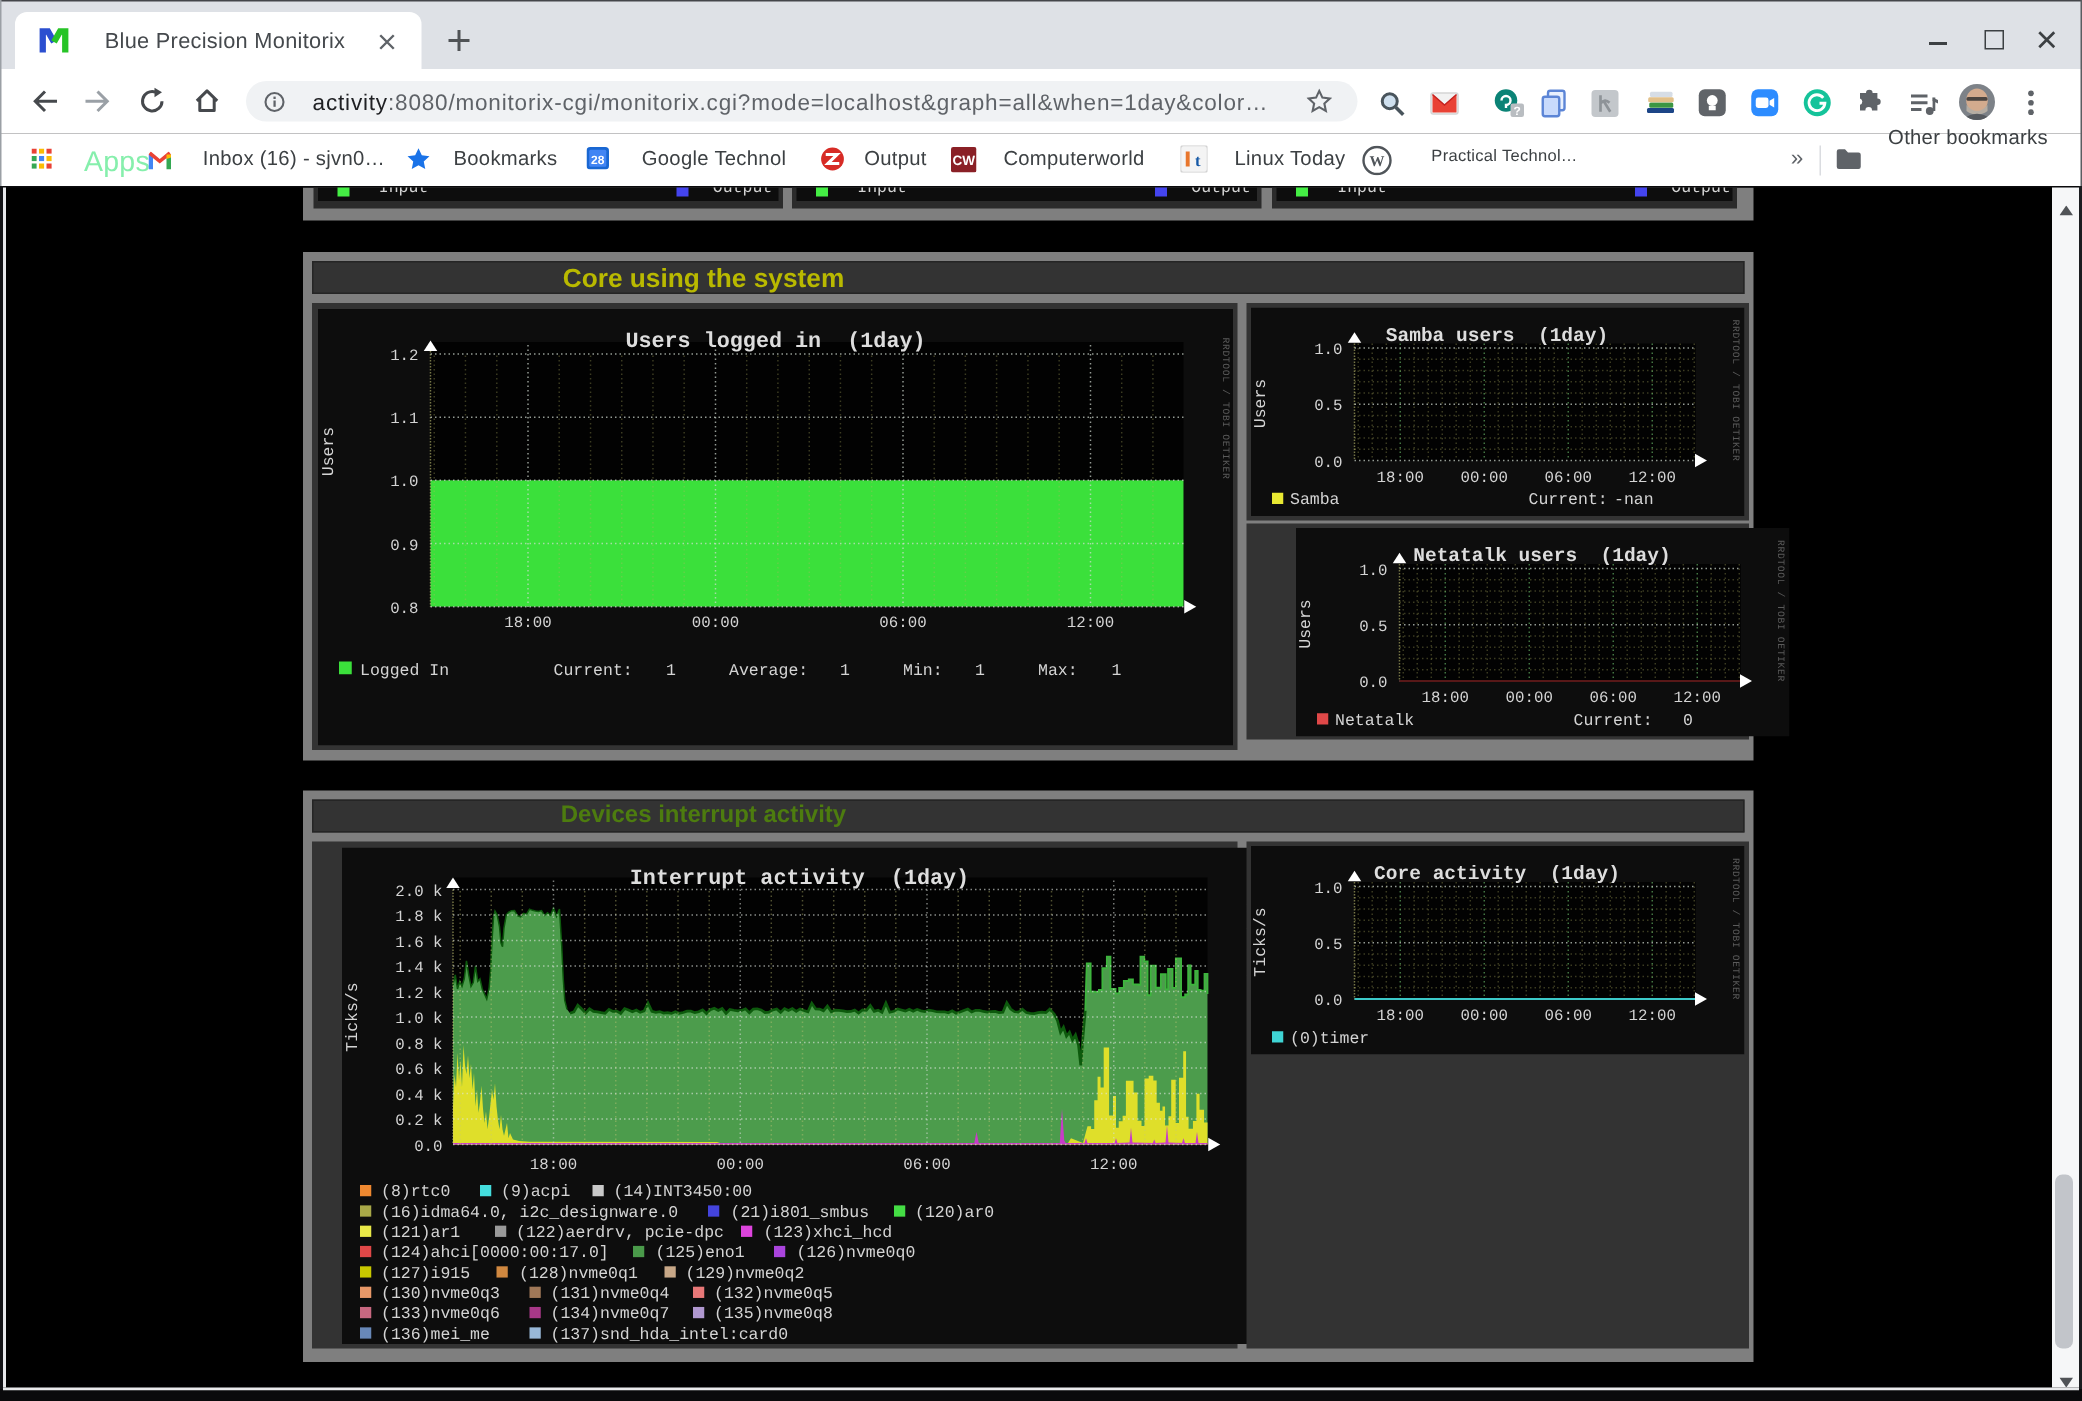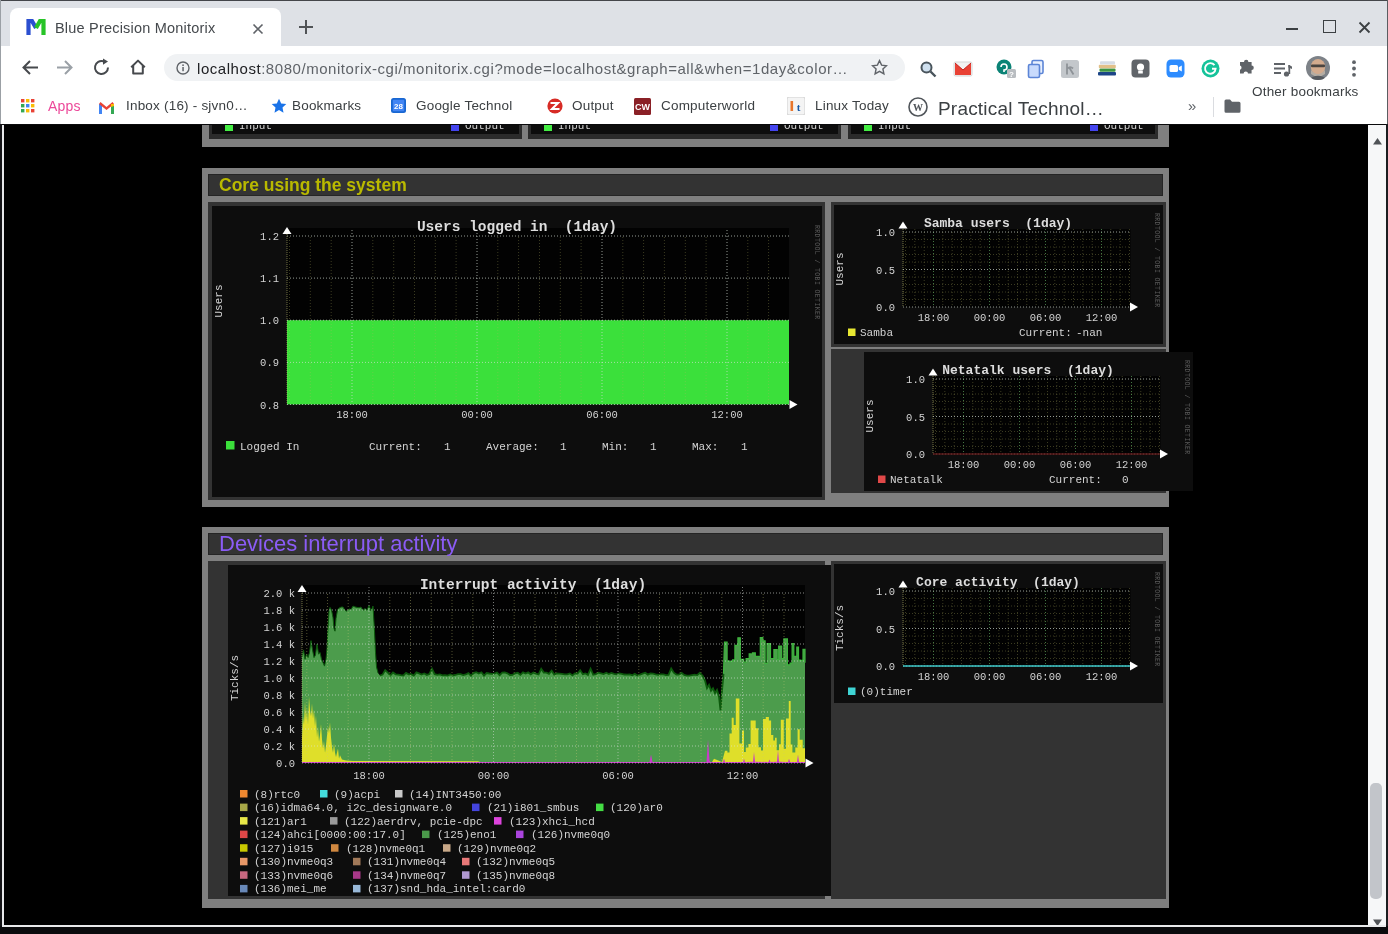--- a/index.html
+++ b/index.html
@@ -1,14 +1,14 @@
 <!DOCTYPE html>
 <html><head><meta charset="utf-8"><style>
 html,body{margin:0;padding:0;width:1388px;height:934px;overflow:hidden;background:#0a0a0c;font-family:"Liberation Sans", sans-serif;}
-#win{position:absolute;left:0;top:0;width:1388px;height:934px;}
+#win{position:absolute;left:0;top:0;width:1388px;height:934px;text-align:center;}
 .abs{position:absolute;}
 </style></head><body>
 <div id="win">
     <div class="abs" style="left:0;top:0;width:1388px;height:46px;background:#dee1e6;"></div>
     <div class="abs" style="left:10px;top:8px;width:271px;height:38px;background:#ffffff;border-radius:8px 8px 0 0;"></div>
     <div class="abs" style="left:26px;top:17px;width:20px;height:20px;"><svg width="20" height="20" viewBox="0 0 20 20">
         <path d="M2.5 18 V4 L6 4 L10 11" stroke="#2b4fd0" stroke-width="4.2" fill="none"></path>
         <path d="M17.5 18 V4 L14 4 L10 11" stroke="#27c427" stroke-width="4.2" fill="none"></path>
       </svg></div>
     <div class="abs" style="left:55px;top:20px;width:190px;height:18px;font-size:14.5px;letter-spacing:0.2px;color:#45494d;white-space:nowrap;overflow:hidden;">Blue Precision Monitorix</div>
@@ -36,21 +36,21 @@
       </svg></div>
     <div class="abs" style="left:128px;top:57px;width:20px;height:20px;"><svg width="20" height="20" viewBox="0 0 20 20">
         <path d="M3.2 10.2 L10 3.6 L16.8 10.2 M5.2 8.6 V16.6 H14.8 V8.6" stroke="#46494d" stroke-width="2" fill="none" stroke-linejoin="round"></path>
       </svg></div>
     <div class="abs" style="left:164px;top:54px;width:741px;height:27px;border-radius:14px;background:#f0f2f4;"></div>
     <div class="abs" style="left:176px;top:61px;width:14px;height:14px;"><svg width="14" height="14" viewBox="0 0 14 14">
         <circle cx="7" cy="7" r="6" stroke="#5f6368" stroke-width="1.4" fill="none"></circle>
         <rect x="6.3" y="6" width="1.5" height="4.2" fill="#5f6368"></rect>
         <rect x="6.3" y="3.4" width="1.5" height="1.6" fill="#5f6368"></rect>
       </svg></div>
-    <div class="abs" style="left:197px;top:59.5px;width:660px;height:18px;font-size:15px;letter-spacing:0.55px;white-space:nowrap;overflow:hidden;"><span style="color:#202124">localhost</span><span style="color:#5f6368">:8080/monitorix-cgi/monitorix.cgi?mode=localhost&amp;graph=all&amp;when=1day&amp;color…</span></div>
+    <div class="abs" style="left:197px;top:59.5px;width:660px;height:18px;font-size:15px;letter-spacing:0.55px;white-space:nowrap;overflow:hidden;"><span style="color:#202124">activity</span><span style="color:#5f6368">:8080/monitorix-cgi/monitorix.cgi?mode=localhost&amp;graph=all&amp;when=1day&amp;color…</span></div>
     <div class="abs" style="left:871px;top:59px;width:17px;height:17px;"><svg width="17" height="17" viewBox="0 0 17 17">
         <path d="M8.5 1.6 L10.6 6.1 L15.5 6.7 L11.9 10 L12.9 14.9 L8.5 12.4 L4.1 14.9 L5.1 10 L1.5 6.7 L6.4 6.1 Z" stroke="#5f6368" stroke-width="1.4" fill="none"></path>
       </svg></div>
     <div class="abs" style="left:918px;top:58.5px;width:20px;height:20px;"><svg width="20" height="20" viewBox="0 0 20 20">
         <circle cx="8.5" cy="8.5" r="5" stroke="#49545c" stroke-width="2" fill="#cfe0ef"></circle>
         <path d="M12.5 12.5 L17.5 17.5" stroke="#49545c" stroke-width="2.4"></path>
       </svg></div>
     <div class="abs" style="left:953px;top:58.5px;width:20px;height:20px;"><svg width="20" height="20" viewBox="0 0 20 20">
         <rect x="1" y="3" width="18" height="14" rx="1.5" fill="#f2f2f2" stroke="#d5d5d5"></rect>
         <path d="M2 4 L10 11 L18 4 L18 16 L2 16 Z" fill="#e94235"></path>
@@ -123,21 +123,21 @@
         <rect x="0" y="0" width="3.4" height="3.4" fill="#e94235"></rect>
         <rect x="5" y="0" width="3.4" height="3.4" fill="#fbbc04"></rect>
         <rect x="10" y="0" width="3.4" height="3.4" fill="#e94235"></rect>
         <rect x="0" y="5" width="3.4" height="3.4" fill="#34a853"></rect>
         <rect x="5" y="5" width="3.4" height="3.4" fill="#4285f4"></rect>
         <rect x="10" y="5" width="3.4" height="3.4" fill="#fbbc04"></rect>
         <rect x="0" y="10" width="3.4" height="3.4" fill="#34a853"></rect>
         <rect x="5" y="10" width="3.4" height="3.4" fill="#fbbc04"></rect>
         <rect x="10" y="10" width="3.4" height="3.4" fill="#e94235"></rect>
       </svg></div>
-    <div class="abs" style="left:48px;top:98px;width:60px;height:17px;font-size:14px;letter-spacing:0.2px;color:#ec4899;white-space:nowrap;">Apps</div>
+    <div class="abs" style="left:48px;top:98px;width:60px;height:17px;font-size:19px;letter-spacing:0.2px;color:#86efac;white-space:nowrap;">Apps</div>
     <div class="abs" style="left:99px;top:100px;width:15px;height:12px;"><svg width="15" height="12" viewBox="0 0 15 12">
         <rect x="0" y="2" width="3" height="10" fill="#4285f4"></rect>
         <rect x="12" y="2" width="3" height="10" fill="#34a853"></rect>
         <path d="M0 2 L1.5 0 L7.5 5 L13.5 0 L15 2 L7.5 8 Z" fill="#ea4335"></path>
         <path d="M12 2 L15 2 L15 4 L12 5 Z" fill="#fbbc04"></path>
       </svg></div>
     <div class="abs" style="left:126px;top:98px;width:140px;height:17px;font-size:13.5px;letter-spacing:0.2px;color:#3c4043;white-space:nowrap;">Inbox (16) - sjvn0…</div>
     <div class="abs" style="left:271px;top:98px;width:16px;height:16px;"><svg width="16" height="16" viewBox="0 0 16 16">
         <path d="M8 0.8 L10.2 5.5 L15.3 6.1 L11.5 9.6 L12.5 14.7 L8 12.1 L3.5 14.7 L4.5 9.6 L0.7 6.1 L5.8 5.5 Z" fill="#1a73e8"></path>
       </svg></div>
@@ -161,21 +161,21 @@
     <div class="abs" style="left:787px;top:97px;width:18px;height:18px;"><svg width="18" height="18" viewBox="0 0 18 18">
         <rect width="18" height="18" rx="2" fill="#f4f4f4" stroke="#d0d0d0"></rect>
         <rect x="3.5" y="4" width="2.6" height="10" fill="#e8762c"></rect>
         <text x="11.5" y="13.5" font-size="11" fill="#1558a6" text-anchor="middle" font-weight="bold" font-family="Liberation Serif">t</text>
       </svg></div>
     <div class="abs" style="left:815px;top:98px;width:90px;height:17px;font-size:13.5px;letter-spacing:0.2px;color:#3c4043;white-space:nowrap;">Linux Today</div>
     <div class="abs" style="left:908px;top:97px;width:20px;height:20px;"><svg width="20" height="20" viewBox="0 0 20 20">
         <circle cx="10" cy="10" r="9" fill="#ffffff" stroke="#50555a" stroke-width="1.6"></circle>
         <text x="10" y="13.5" font-size="10" fill="#50555a" text-anchor="middle" font-weight="bold" font-family="Liberation Serif">W</text>
       </svg></div>
-    <div class="abs" style="left:938px;top:98px;width:130px;height:17px;font-size:19px;letter-spacing:0.2px;color:#3c4043;white-space:nowrap;">Practical Technol…</div>
+    <div class="abs" style="left:938px;top:98px;width:130px;height:17px;font-size:11px;letter-spacing:0.2px;color:#3c4043;white-space:nowrap;">Practical Technol…</div>
     <div class="abs" style="left:1188px;top:97px;width:20px;height:20px;font-size:15px;color:#5f6368;">»</div>
     <div class="abs" style="left:1213px;top:97px;width:1px;height:20px;background:#dadce0;"></div>
     <div class="abs" style="left:1224px;top:99px;width:17px;height:14px;"><svg width="17" height="14" viewBox="0 0 17 14">
         <path d="M0.5 2 a1.5 1.5 0 0 1 1.5 -1.5 h4 l2 2.2 h7 a1.5 1.5 0 0 1 1.5 1.5 v8 a1.5 1.5 0 0 1 -1.5 1.5 h-13 a1.5 1.5 0 0 1 -1.5 -1.5 Z" fill="#5f6368"></path>
       </svg></div>
     <div class="abs" style="left:1252px;top:84px;width:120px;height:17px;font-size:13.5px;letter-spacing:0.2px;color:#3c4043;white-space:nowrap;">Other bookmarks</div>
     <div class="abs" style="left:2px;top:125px;width:1366px;height:800px;background:#000000;overflow:hidden;">
       <div class="abs" style="left:200px;top:0px;width:967px;height:22px;background:#7f7f7f;"></div>
       <div class="abs" style="left:207px;top:0px;width:313px;height:14px;background:#2b2b2b;"></div>
       <div class="abs" style="left:210px;top:0px;width:307px;height:8.5px;background:#0d0d0d;"></div>
@@ -370,21 +370,21 @@
           <polygon points="64.5,23.5 73.5,23.5 69.0,16.5" fill="#ffffff"></polygon>
           <polygon points="296.0,97.5 296.0,106.5 304.0,102.0" fill="#ffffff"></polygon>
           <rect x="14" y="123.5" width="7.5" height="7.5" fill="#e04848"></rect>
           <text x="26.0" y="131.0" font-family="&quot;Liberation Mono&quot;, monospace" font-size="11" fill="#d4d4d4" text-anchor="start" font-weight="normal">Netatalk</text>
           <text x="185.0" y="131.0" font-family="&quot;Liberation Mono&quot;, monospace" font-size="11" fill="#d4d4d4" text-anchor="start" font-weight="normal">Current:</text>
           <text x="258.0" y="131.0" font-family="&quot;Liberation Mono&quot;, monospace" font-size="11" fill="#d4d4d4" text-anchor="start" font-weight="normal">0</text>
           <text x="321" y="8" font-family="&quot;Liberation Mono&quot;, monospace" font-size="6.5" fill="#5a5a5a" transform="rotate(90 321 8)" letter-spacing="0.4">RRDTOOL / TOBI OETIKER</text>
         </svg></div>
       <div class="abs" style="left:200px;top:402px;width:967px;height:381px;background:#7f7f7f;"></div>
       <div class="abs" style="left:206px;top:408px;width:953px;height:20px;background:#333333;border:1px solid #252525;"></div>
-      <div class="abs" style="left:217px;top:411px;width:500px;height:18px;font-size:22px;line-height:16px;font-weight:normal;color:#8b5cf6;">Devices interrupt activity</div>
+      <div class="abs" style="left:217px;top:411px;width:500px;height:18px;font-size:16px;line-height:16px;font-weight:bold;color:#4d7c0f;">Devices interrupt activity</div>
       <div class="abs" style="left:206px;top:436px;width:617px;height:338px;background:#333333;"></div>
       <div class="abs" style="left:226px;top:440px;width:610px;height:331px;"><svg width="610" height="331" viewBox="0 0 610 331">
           <rect width="610" height="331" fill="#0d0d0d"></rect>
           <rect x="74.0" y="20.0" width="503.0" height="178.0" fill="#020202"></rect>
           <polygon points="74.0,198.0 74.0,91.8 75.5,84.9 77.0,94.3 78.5,89.2 80.0,92.6 81.5,87.5 83.0,75.6 84.5,84.9 86.0,92.6 87.5,90.0 89.0,79.0 90.5,89.2 92.0,87.5 93.5,94.3 95.0,97.7 96.5,101.1 98.0,94.3 99.0,83.2 100.0,62.0 101.0,46.7 102.0,42.4 103.5,45.0 105.0,52.7 106.0,63.7 107.0,66.2 108.0,53.5 109.5,45.0 111.0,43.2 113.0,42.1 115.0,42.0 117.0,45.4 119.0,46.2 121.0,43.9 123.0,44.5 125.0,41.1 127.0,41.9 129.0,42.4 131.0,42.7 133.0,42.1 135.0,45.3 137.0,43.5 139.0,45.2 141.0,40.5 143.0,45.9 145.0,41.1 146.5,66.2 147.5,87.5 148.5,102.0 150.0,107.9 152.0,110.5 154.6,109.6 157.2,105.1 159.8,107.6 162.4,110.4 165.0,107.5 167.6,109.3 170.2,109.6 172.8,110.1 175.4,110.5 178.0,107.9 180.6,109.3 183.2,109.1 185.8,110.6 188.4,107.4 191.0,108.4 193.6,109.5 196.2,108.4 198.8,109.9 201.4,109.0 204.0,103.7 206.6,109.2 209.2,109.9 211.8,109.4 214.4,110.4 217.0,110.1 219.6,110.6 222.2,109.5 224.8,110.5 227.4,110.0 230.0,109.1 232.6,109.1 235.2,110.1 237.8,109.5 240.4,108.2 243.0,110.7 245.6,108.1 248.2,107.2 250.8,108.6 253.4,107.3 256.0,110.6 258.6,108.0 261.2,108.5 263.8,108.9 266.4,108.6 269.0,107.5 271.6,110.2 274.2,107.7 276.8,107.5 279.4,108.3 282.0,110.0 284.6,109.8 287.2,108.3 289.8,107.7 292.4,109.9 295.0,107.4 297.6,108.6 300.2,107.4 302.8,109.3 305.4,107.6 308.0,108.7 310.6,109.5 313.2,103.8 315.8,107.6 318.4,107.7 321.0,108.9 323.6,105.7 326.2,109.6 328.8,108.4 331.4,108.6 334.0,108.9 336.6,109.4 339.2,109.3 341.8,108.4 344.4,110.4 347.0,108.3 349.6,108.5 352.2,105.3 354.8,109.2 357.4,108.4 360.0,109.9 362.6,103.7 365.2,109.8 367.8,109.2 370.4,107.6 373.0,108.3 375.6,109.1 378.2,107.8 380.8,109.1 383.4,107.9 386.0,108.9 388.6,109.4 391.2,108.4 393.8,108.8 396.4,109.5 399.0,109.6 401.6,109.5 404.2,110.2 406.8,108.9 409.4,110.5 412.0,109.7 414.6,108.7 417.2,107.7 419.8,109.6 422.4,108.5 425.0,108.6 427.6,109.3 430.2,109.8 432.8,109.4 435.4,109.3 438.0,110.1 440.6,109.8 443.2,103.5 445.8,107.7 448.4,109.5 451.0,109.7 453.6,107.8 456.2,110.0 458.8,110.6 461.4,110.7 464.0,110.1 466.6,109.7 469.2,110.1 471.8,107.8 475.0,111.3 477.0,115.5 479.0,123.2 481.0,119.8 483.0,125.8 485.0,123.2 487.0,128.3 489.0,124.9 491.0,131.7 492.5,145.3 494.0,125.8 495.5,108.8 496.5,77.2 499.1,77.2 499.1,96.1 501.9,96.1 501.9,96.4 504.6,96.4 504.6,94.9 506.9,94.9 506.9,80.4 509.9,80.4 509.9,72.8 512.3,72.8 512.3,94.3 515.7,94.3 515.7,97.2 518.1,97.2 518.1,93.6 521.2,93.6 521.2,88.9 523.0,88.9 523.0,89.0 524.5,89.0 524.5,87.9 527.3,87.9 527.3,91.3 530.8,91.3 530.8,91.5 532.3,91.5 532.3,72.7 534.8,72.7 534.8,75.9 537.1,75.9 537.1,98.5 539.1,98.5 539.1,78.7 542.5,78.7 542.5,93.5 545.9,93.5 545.9,84.5 549.2,84.5 549.2,94.6 550.7,94.6 550.7,81.0 553.7,81.0 553.7,93.6 555.9,93.6 555.9,73.9 559.4,73.9 559.4,99.8 562.1,99.8 562.1,98.0 564.1,98.0 564.1,78.6 565.8,78.6 565.8,91.4 568.8,91.4 568.8,82.2 570.5,82.2 570.5,95.0 572.4,95.0 572.4,95.4 575.0,95.4 575.0,84.3 577.0,84.3 577.0,97.7 577.0,198.0" fill="#4c9c4c"></polygon>
           <polyline points="74.0,91.8 75.5,84.9 77.0,94.3 78.5,89.2 80.0,92.6 81.5,87.5 83.0,75.6 84.5,84.9 86.0,92.6 87.5,90.0 89.0,79.0 90.5,89.2 92.0,87.5 93.5,94.3 95.0,97.7 96.5,101.1 98.0,94.3 99.0,83.2 100.0,62.0 101.0,46.7 102.0,42.4 103.5,45.0 105.0,52.7 106.0,63.7 107.0,66.2 108.0,53.5 109.5,45.0 111.0,43.2 113.0,42.1 115.0,42.0 117.0,45.4 119.0,46.2 121.0,43.9 123.0,44.5 125.0,41.1 127.0,41.9 129.0,42.4 131.0,42.7 133.0,42.1 135.0,45.3 137.0,43.5 139.0,45.2 141.0,40.5 143.0,45.9 145.0,41.1 146.5,66.2 147.5,87.5 148.5,102.0 150.0,107.9" fill="none" stroke="#0d5a0d" stroke-width="1.0"></polyline>
           <polyline points="152.0,110.5 154.6,109.6 157.2,105.1 159.8,107.6 162.4,110.4 165.0,107.5 167.6,109.3 170.2,109.6 172.8,110.1 175.4,110.5 178.0,107.9 180.6,109.3 183.2,109.1 185.8,110.6 188.4,107.4 191.0,108.4 193.6,109.5 196.2,108.4 198.8,109.9 201.4,109.0 204.0,103.7 206.6,109.2 209.2,109.9 211.8,109.4 214.4,110.4 217.0,110.1 219.6,110.6 222.2,109.5 224.8,110.5 227.4,110.0 230.0,109.1 232.6,109.1 235.2,110.1 237.8,109.5 240.4,108.2 243.0,110.7 245.6,108.1 248.2,107.2 250.8,108.6 253.4,107.3 256.0,110.6 258.6,108.0 261.2,108.5 263.8,108.9 266.4,108.6 269.0,107.5 271.6,110.2 274.2,107.7 276.8,107.5 279.4,108.3 282.0,110.0 284.6,109.8 287.2,108.3 289.8,107.7 292.4,109.9 295.0,107.4 297.6,108.6 300.2,107.4 302.8,109.3 305.4,107.6 308.0,108.7 310.6,109.5 313.2,103.8 315.8,107.6 318.4,107.7 321.0,108.9 323.6,105.7 326.2,109.6 328.8,108.4 331.4,108.6 334.0,108.9 336.6,109.4 339.2,109.3 341.8,108.4 344.4,110.4 347.0,108.3 349.6,108.5 352.2,105.3 354.8,109.2 357.4,108.4 360.0,109.9 362.6,103.7 365.2,109.8 367.8,109.2 370.4,107.6 373.0,108.3 375.6,109.1 378.2,107.8 380.8,109.1 383.4,107.9 386.0,108.9 388.6,109.4 391.2,108.4 393.8,108.8 396.4,109.5 399.0,109.6 401.6,109.5 404.2,110.2 406.8,108.9 409.4,110.5 412.0,109.7 414.6,108.7 417.2,107.7 419.8,109.6 422.4,108.5 425.0,108.6 427.6,109.3 430.2,109.8 432.8,109.4 435.4,109.3 438.0,110.1 440.6,109.8 443.2,103.5 445.8,107.7 448.4,109.5 451.0,109.7 453.6,107.8 456.2,110.0 458.8,110.6 461.4,110.7 464.0,110.1 466.6,109.7 469.2,110.1 471.8,107.8 475.0,111.3 477.0,115.5 479.0,123.2 481.0,119.8 483.0,125.8 485.0,123.2 487.0,128.3 489.0,124.9 491.0,131.7 492.5,145.3 494.0,125.8 495.5,108.8" fill="none" stroke="#0d5a0d" stroke-width="1.8"></polyline>
           <polyline points="495.5,108.8 496.5,77.2 499.1,77.2 499.1,96.1 501.9,96.1 501.9,96.4 504.6,96.4 504.6,94.9 506.9,94.9 506.9,80.4 509.9,80.4 509.9,72.8 512.3,72.8 512.3,94.3 515.7,94.3 515.7,97.2 518.1,97.2 518.1,93.6 521.2,93.6 521.2,88.9 523.0,88.9 523.0,89.0 524.5,89.0 524.5,87.9 527.3,87.9 527.3,91.3 530.8,91.3 530.8,91.5 532.3,91.5 532.3,72.7 534.8,72.7 534.8,75.9 537.1,75.9 537.1,98.5 539.1,98.5 539.1,78.7 542.5,78.7 542.5,93.5 545.9,93.5 545.9,84.5 549.2,84.5 549.2,94.6 550.7,94.6 550.7,81.0 553.7,81.0 553.7,93.6 555.9,93.6 555.9,73.9 559.4,73.9 559.4,99.8 562.1,99.8 562.1,98.0 564.1,98.0 564.1,78.6 565.8,78.6 565.8,91.4 568.8,91.4 568.8,82.2 570.5,82.2 570.5,95.0 572.4,95.0 572.4,95.4 575.0,95.4 575.0,84.3 577.0,84.3 577.0,97.7" fill="none" stroke="#3db53d" stroke-width="1.2"></polyline>
           <polygon points="74.0,198.0 74.0,172.5 75.0,151.2 76.0,159.8 77.0,136.8 78.0,155.5 79.0,141.9 80.0,159.8 81.0,131.7 82.0,145.3 83.0,151.2 84.0,138.5 85.0,153.8 86.0,144.4 87.0,161.4 88.0,150.4 89.0,172.5 90.0,161.4 91.0,176.8 92.0,169.9 93.0,158.9 94.0,174.2 95.0,183.6 96.0,175.9 97.0,187.8 98.0,180.2 99.0,170.8 100.0,161.4 101.0,168.2 102.0,157.2 103.0,172.5 104.0,181.8 105.0,187.8 106.0,178.4 107.0,187.8 108.0,192.1 110.0,183.6 111.0,193.8 112.0,190.3 114.0,194.6 118.0,195.6 125.0,196.1 250.0,196.3 252.0,197.0 484.0,197.0 486.0,193.8 494.0,197.0 496.0,189.5 497.0,185.8 499.4,185.8 499.4,187.6 501.5,187.6 501.5,168.5 503.7,168.5 503.7,152.8 505.7,152.8 505.7,160.0 507.8,160.0 507.8,133.4 509.5,133.4 509.5,133.4 511.4,133.4 511.4,178.6 514.0,178.6 514.0,165.6 516.0,165.6 516.0,186.9 517.8,186.9 517.8,182.5 520.4,182.5 520.4,178.9 522.6,178.9 522.6,155.5 524.9,155.5 524.9,155.5 527.7,155.5 527.7,163.3 530.4,163.3 530.4,182.2 533.0,182.2 533.0,185.6 535.0,185.6 535.0,154.0 537.8,154.0 537.8,152.1 540.9,152.1 540.9,155.4 543.1,155.4 543.1,170.1 545.3,170.1 545.3,175.5 547.0,175.5 547.0,172.7 548.7,172.7 548.7,185.3 551.0,185.3 551.0,179.2 552.8,179.2 552.8,154.8 555.8,154.8 555.8,183.7 558.0,183.7 558.0,153.5 560.8,153.5 560.8,135.9 562.7,135.9 562.7,179.5 564.4,179.5 564.4,187.5 567.3,187.5 567.3,182.4 569.6,182.4 569.6,164.2 571.7,164.2 571.7,174.8 574.7,174.8 574.7,183.3 577.0,183.3 577.0,172.5 577.0,198.0" fill="#dfdf2a"></polygon>
           <polygon points="74.0,198.0 74.0,197.0 421.5,197.0 423.0,189.5 424.5,197.0 477.0,197.0 478.5,197.0 480.0,174.2 481.5,195.4 482.5,197.0 495.0,197.0 496.0,193.8 497.0,197.0 515.0,197.0 516.0,193.8 517.0,197.0 525.0,196.7 526.0,186.9 527.0,196.7 540.5,197.0 541.5,194.6 542.5,197.0 549.0,196.7 550.0,185.2 551.0,196.7 560.0,197.0 561.0,193.8 562.0,197.0 569.0,197.0 570.0,189.5 571.0,197.0 577.0,197.0 577.0,198.0" fill="#c83cc8"></polygon>

